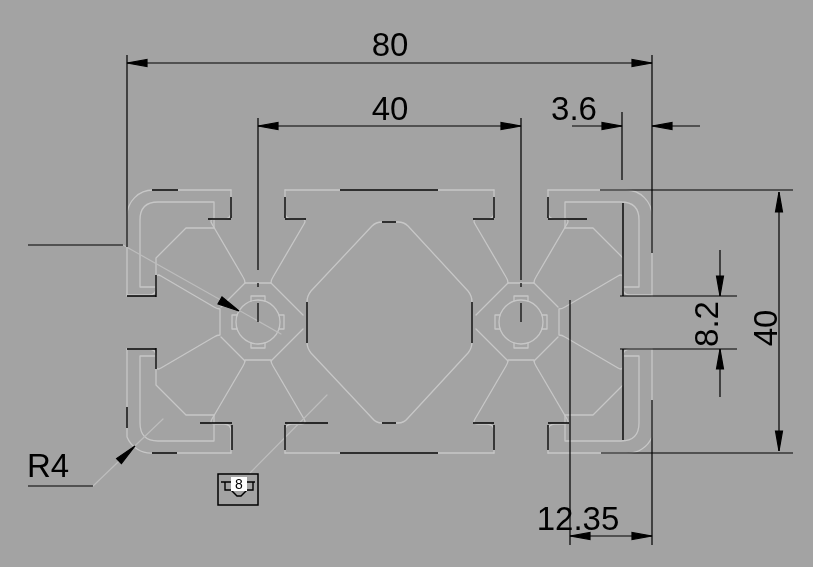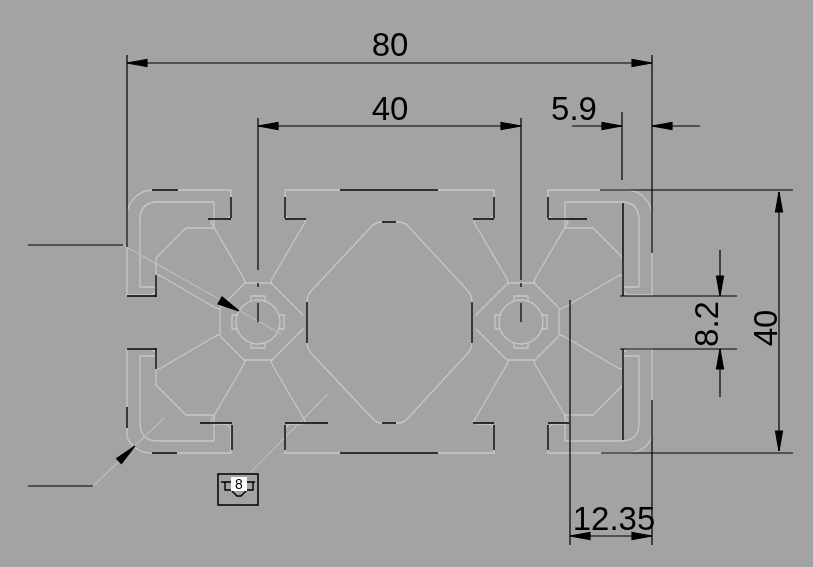--- a/index.html
+++ b/index.html
@@ -155,25 +155,26 @@
       M221,482 H232 M245,482 H255
       M225,482 V490 H231 L237,496 H241 L247,490 H253 V482"></path>
   </g>
 
 </svg>
 
 <div class="dim-label" style="left:360px;top:28px;width:60px;">80</div>
 
 <div class="dim-label" style="left:360px;top:92px;width:60px;">40</div>
 
-<div class="dim-label" style="left:544px;top:92px;width:60px;">5.9</div>
+<div class="dim-label" style="left:544px;top:92px;width:60px;">3.6</div>
 
 
 <div class="dim-label rot" style="left:677px;top:307px;width:60px;height:34px;">8.2</div>
 
 <div class="dim-label rot" style="left:736px;top:311px;width:60px;height:34px;">40</div>
 
+<div class="dim-label" style="left:18px;top:449px;width:60px;">R4</div>
 
-<div class="dim-label" style="left:564px;top:502px;width:100px;">12.35</div>
+<div class="dim-label" style="left:528px;top:502px;width:100px;">12.35</div>
 
 <div class="sym-label" style="left:231px;top:477px;width:14px;">8</div>
 
 </div>
 
 </body></html>

